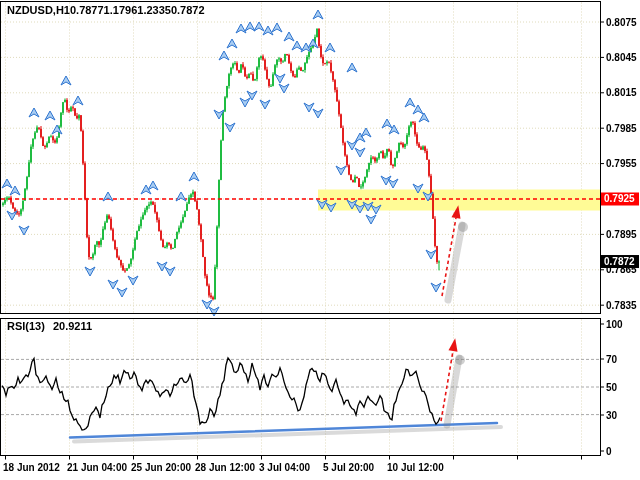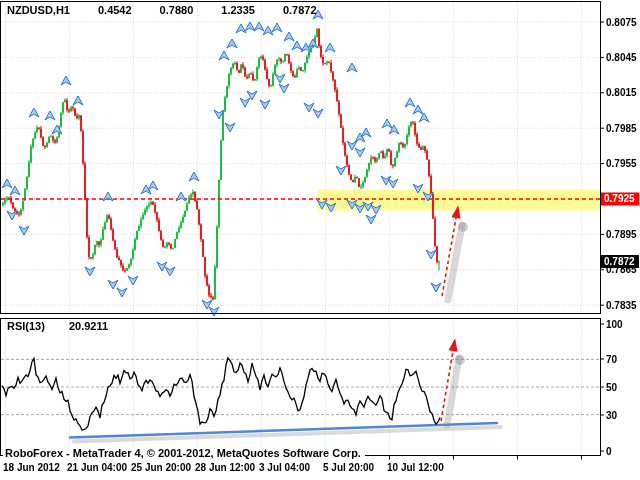--- a/index.html
+++ b/index.html
@@ -1,22 +1,22 @@
 <!DOCTYPE html>
 <html><head>
 <meta charset="utf-8">
 <style>
   html,body{margin:0;padding:0;background:#fff;}
   .chart-window{position:relative;width:640px;height:480px;background:#fff;overflow:hidden;
     font-family:"Liberation Sans",sans-serif;}
   .chart-window svg{position:absolute;left:0;top:0;}
   .hdr{position:absolute;left:7px;top:4px;font-size:11px;font-weight:700;color:#000;
-    display:flex;gap:28px;white-space:nowrap;}
+    display:flex;gap:0;white-space:nowrap;}
   .rsi-hdr{position:absolute;left:7px;top:320px;font-size:11px;font-weight:700;color:#000;
-    display:flex;gap:24px;white-space:nowrap;}
+    display:flex;gap:8px;white-space:nowrap;}
   .watermark{position:absolute;left:3px;top:447px;font-size:11px;font-weight:700;color:#000;
     background:#fff;padding:0 4px 1px 2px;white-space:nowrap;}
 </style>
 </head>
 <body>
 
 <div class="chart-window">
   <svg id="chart" width="640" height="480">
       <g>
         <line x1="5.5" y1="2.5" x2="5.5" y2="312.5" stroke="#E0DBBC" stroke-dasharray="1 2"></line>
@@ -635,25 +635,24 @@
         <text x="131" y="471" font-size="10" font-weight="700" font-family="Liberation Sans, sans-serif" fill="#000000">25 Jun 20:00</text>
         <text x="195" y="471" font-size="10" font-weight="700" font-family="Liberation Sans, sans-serif" fill="#000000">28 Jun 12:00</text>
         <text x="259" y="471" font-size="10" font-weight="700" font-family="Liberation Sans, sans-serif" fill="#000000">3 Jul 04:00</text>
         <text x="323" y="471" font-size="10" font-weight="700" font-family="Liberation Sans, sans-serif" fill="#000000">5 Jul 20:00</text>
         <text x="387" y="471" font-size="10" font-weight="700" font-family="Liberation Sans, sans-serif" fill="#000000">10 Jul 12:00</text>
       </g>
     </svg>
 
   <div class="hdr">
     <span>NZDUSD,H1</span>
-    <span>0.4542</span>
-    <span>0.7880</span>
+    <span>0.7877</span>
+    <span>1.1796</span>
     <span>1.2335</span>
     <span>0.7872</span>
   </div>
 
   <div class="rsi-hdr">
     <span>RSI(13)</span>
     <span>20.9211</span>
   </div>
 
-  <div class="watermark">RoboForex - MetaTrader 4, © 2001-2012, MetaQuotes Software Corp.</div>
 </div>
 
 </body></html>

